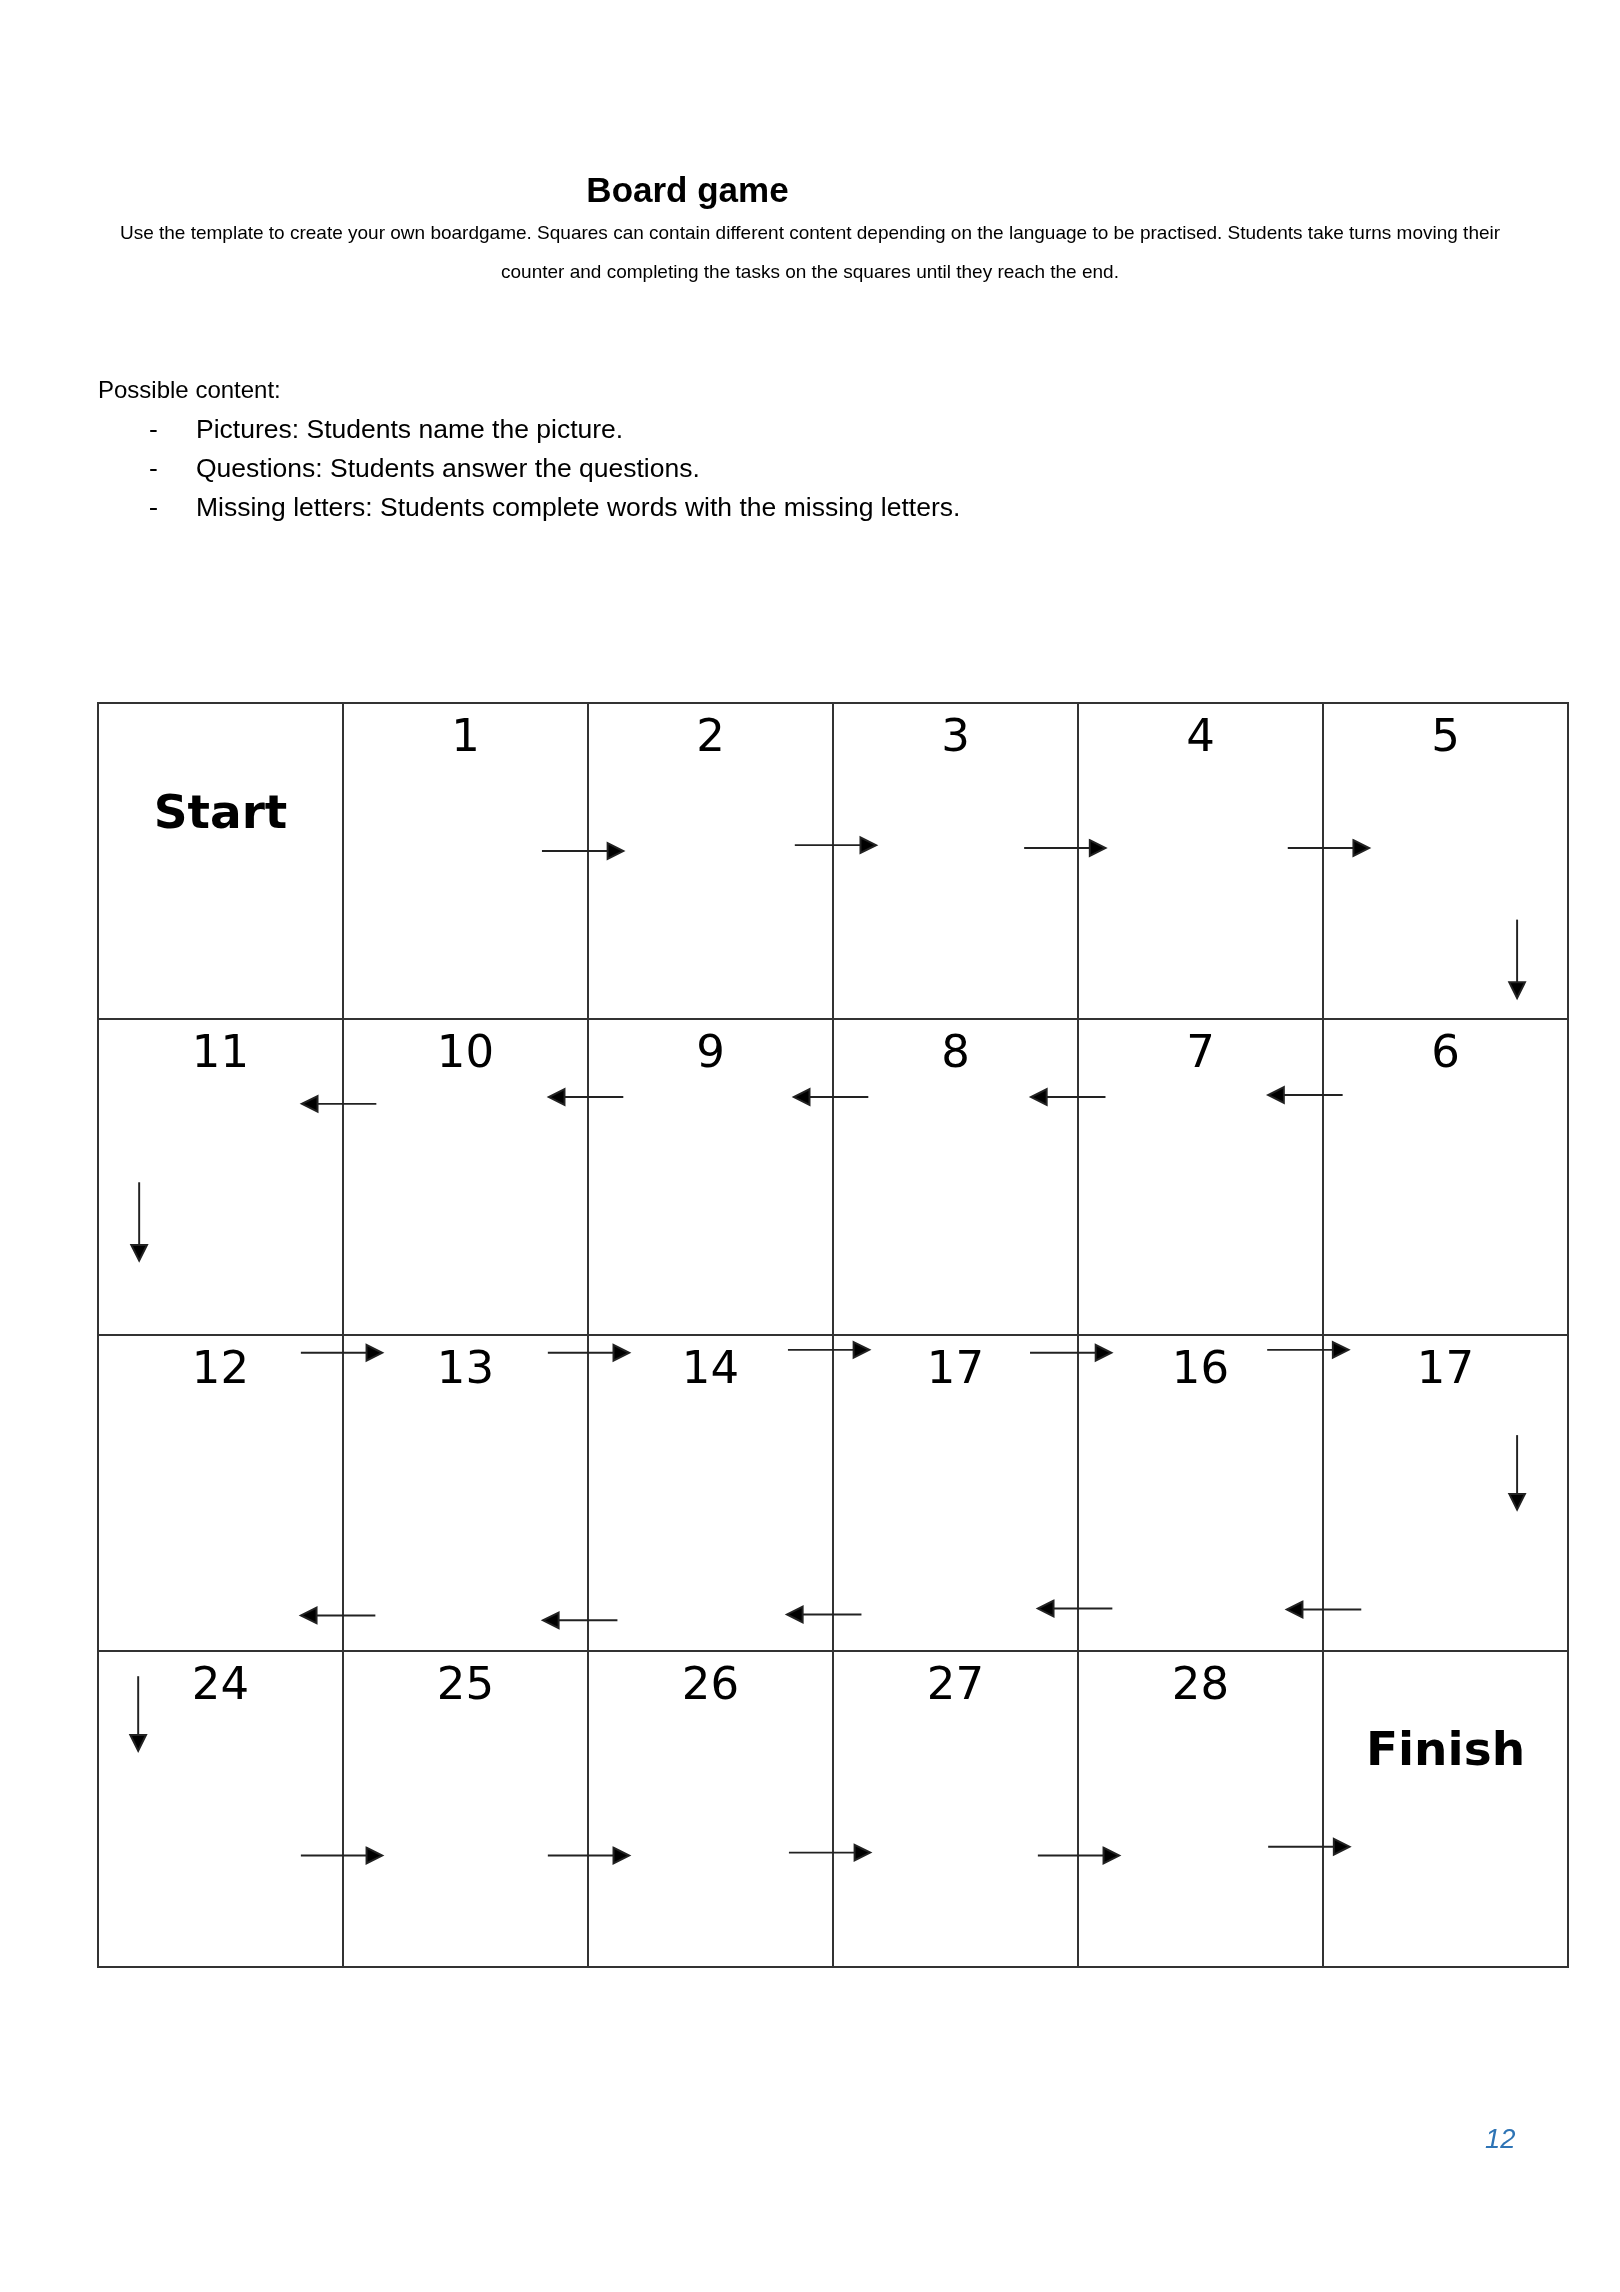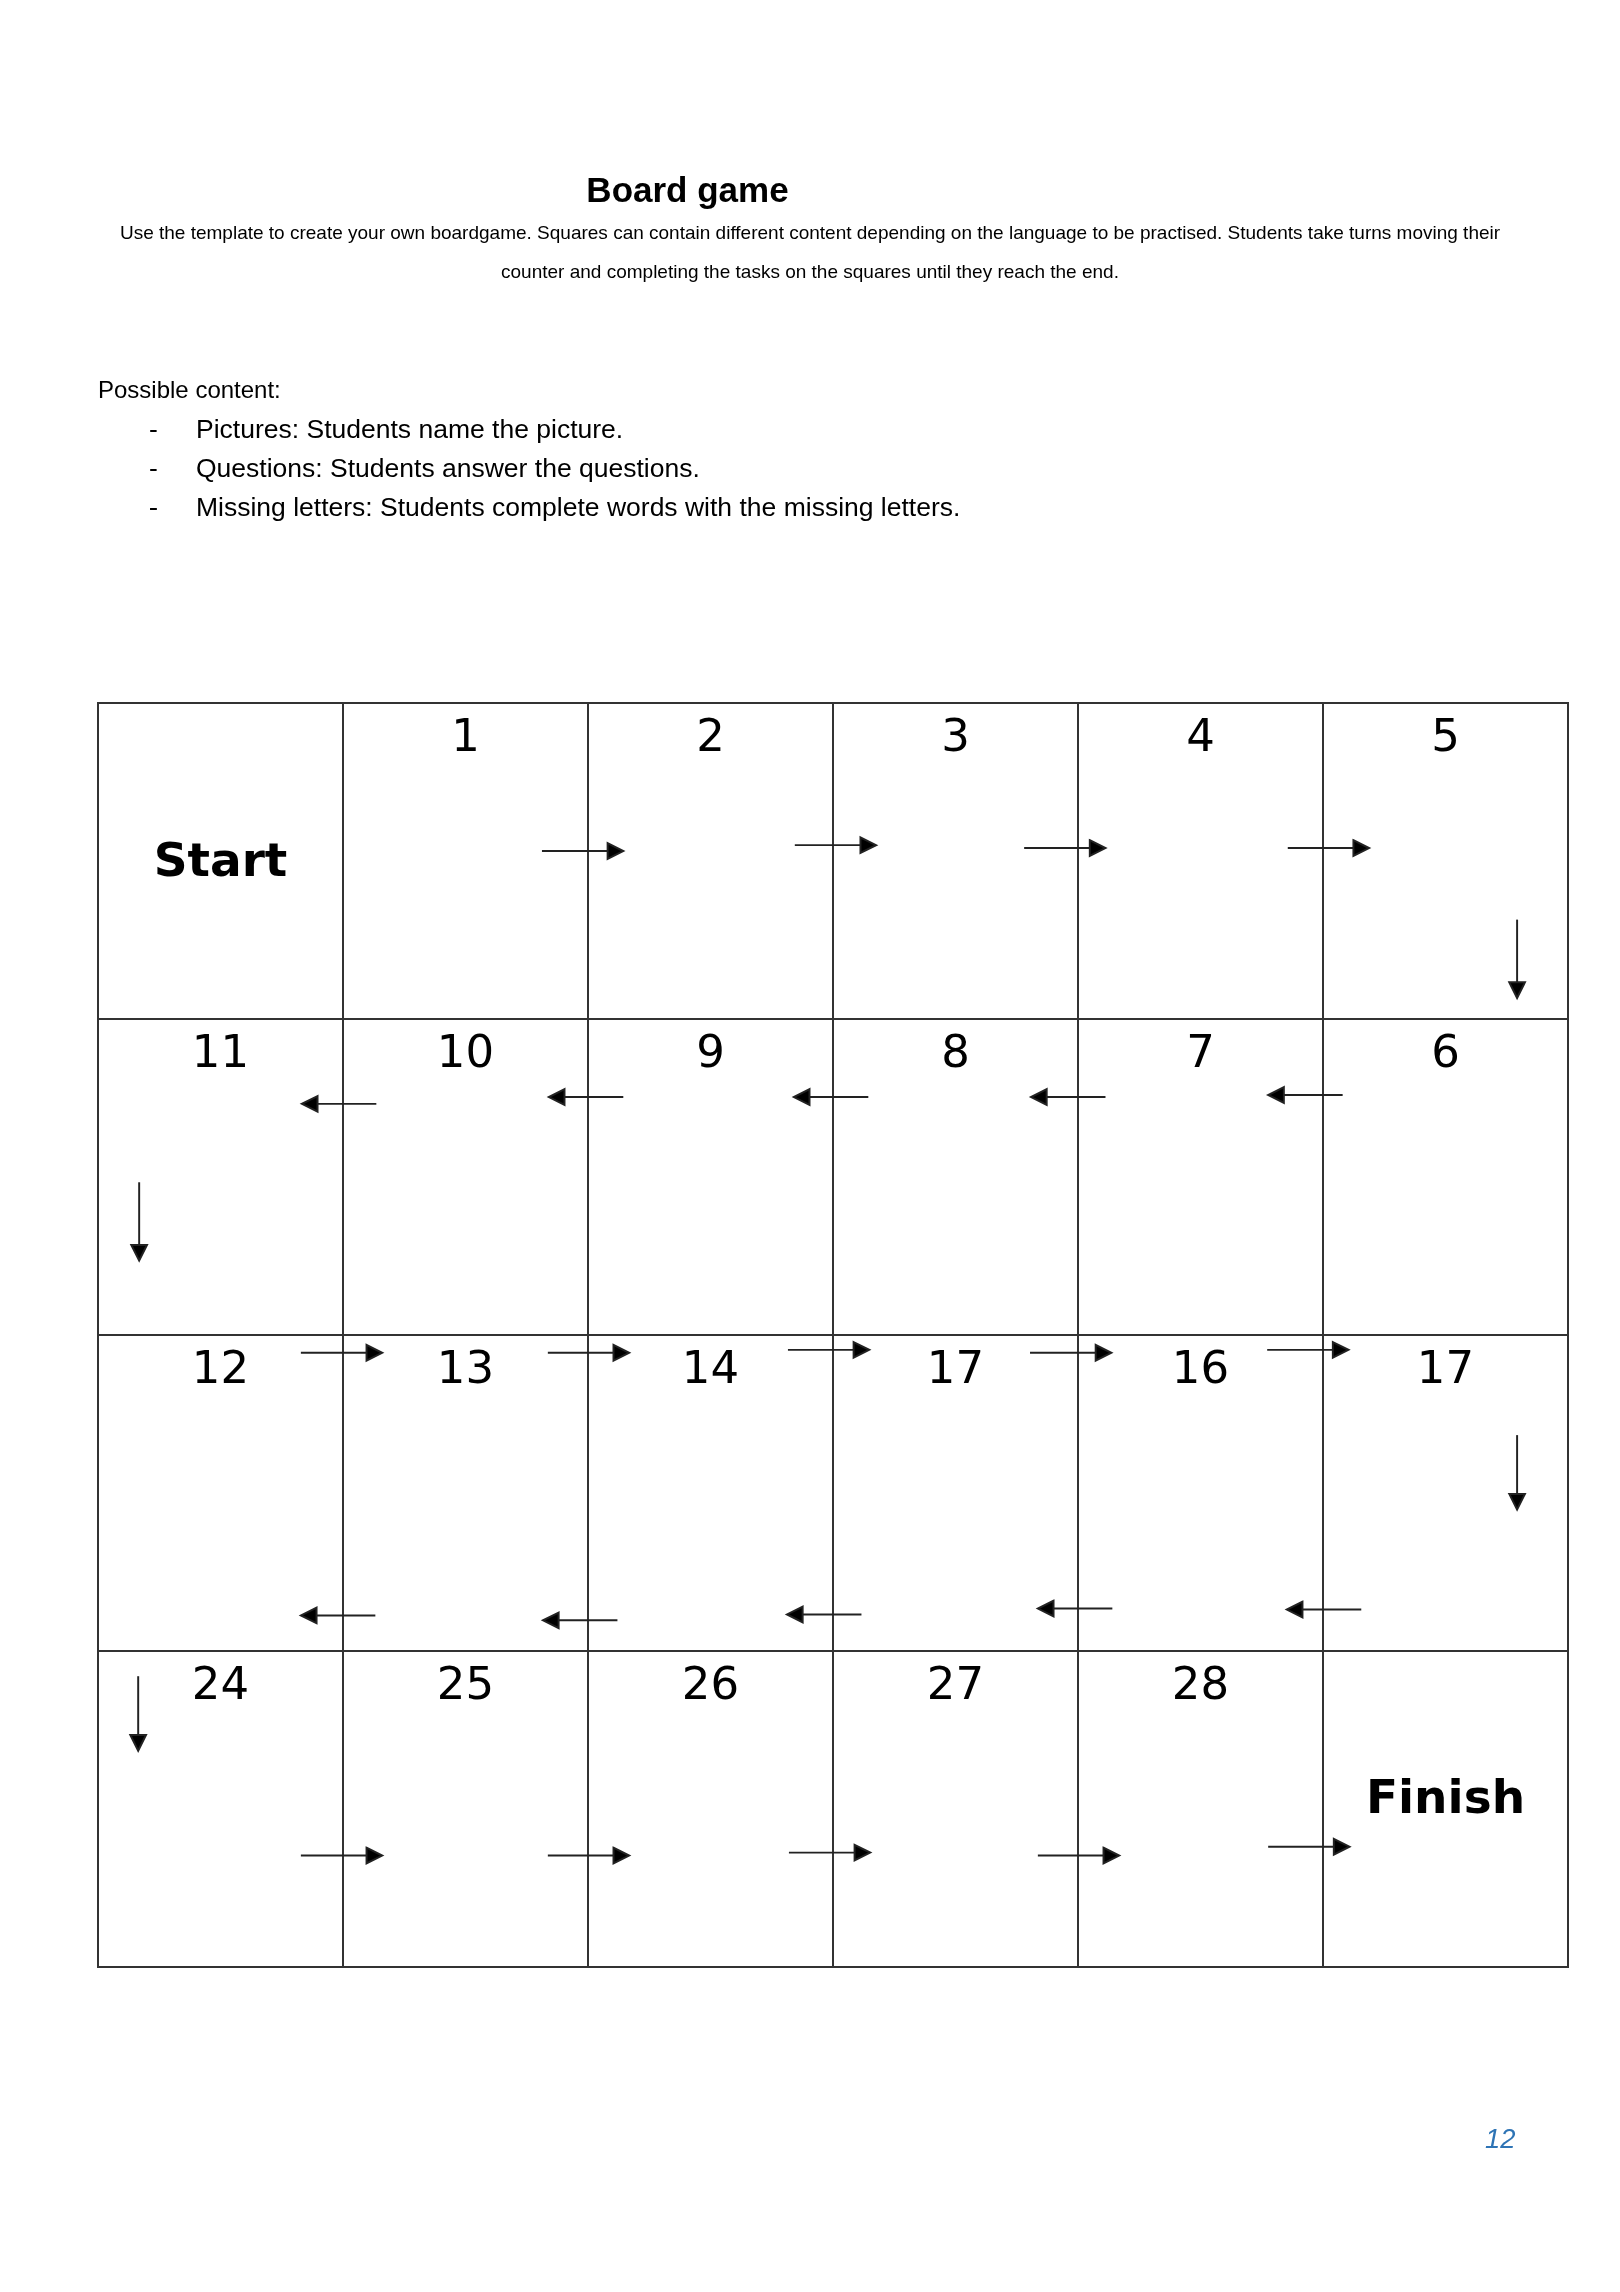--- a/index.html
+++ b/index.html
@@ -7,21 +7,21 @@
   .title{position:absolute;left:0;width:1375px;top:160px;text-align:center;font-weight:bold;font-size:35px;font-family:"Liberation Sans",sans-serif;margin-top:10px;}
   .intro{position:absolute;left:98px;width:1424px;top:213px;text-align:center;font-size:19px;line-height:39px;}
   .possible{position:absolute;left:98px;top:370px;font-size:24px;line-height:39px;}
   .bullets{position:absolute;left:98px;top:410px;margin:0;padding:0;list-style:none;font-size:26.5px;line-height:39px;}
   .bullets li{position:relative;padding-left:98px;}
   .bullets li .dash{position:absolute;left:51px;}
   .board{position:absolute;left:97px;top:702px;width:1462px;height:1266px;}
   .grid{position:absolute;left:0;top:0;width:1462px;height:1266px;border-collapse:collapse;table-layout:fixed;}
   .grid td{border:2px solid #333;width:243px;height:249px;vertical-align:top;text-align:center;padding:0;position:relative;}
   .num{display:block;margin-top:5.9px;font-size:45px;line-height:51px;font-family:"DejaVu Sans",sans-serif;}
-  .special{position:absolute;left:0;right:0;font-family:"DejaVu Sans",sans-serif;font-weight:bold;font-size:47px;margin-top:48px;}
+  .special{position:absolute;left:0;right:0;font-family:"DejaVu Sans",sans-serif;font-weight:bold;font-size:47px;}
   .arrows{position:absolute;left:0;top:0;width:1620px;height:2293px;pointer-events:none;}
   .pagenum{position:absolute;left:1485px;top:2123px;font-size:27.4px;font-style:italic;color:#2e74b5;}
 </style>
 </head>
 <body>
 
 <div class="title">Board game</div>
 <div class="intro">Use the template to create your own boardgame. Squares can contain different content depending on the language to be practised. Students take turns moving their counter and completing the tasks on the squares until they reach the end.</div>
 <div class="possible">Possible content:</div>
 <ul class="bullets">

